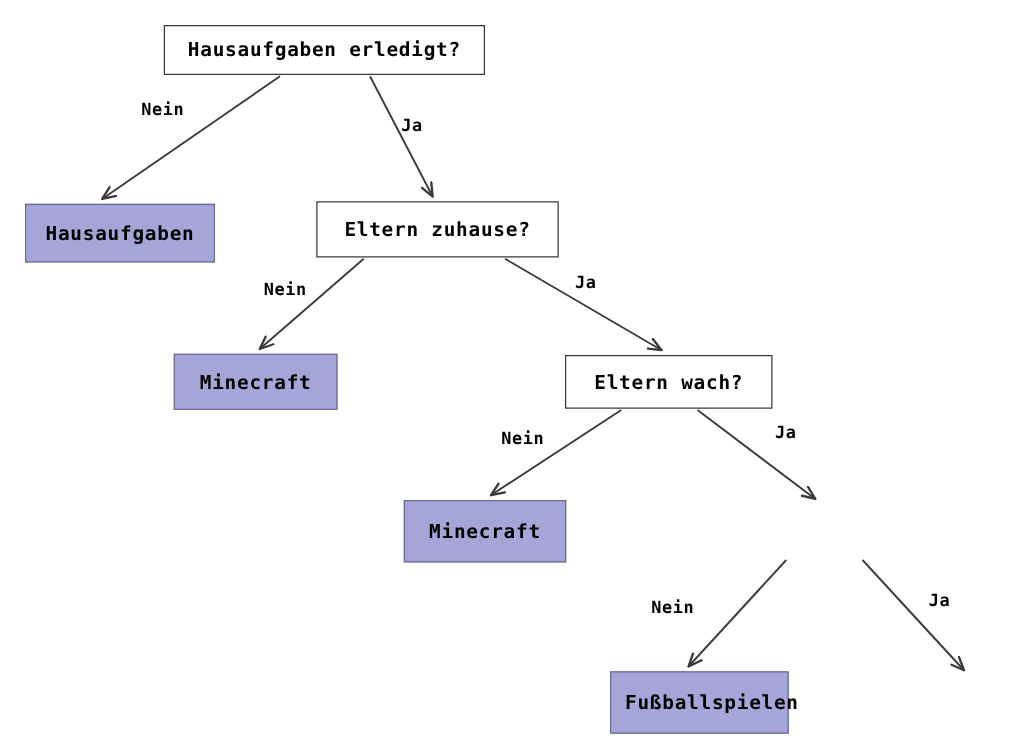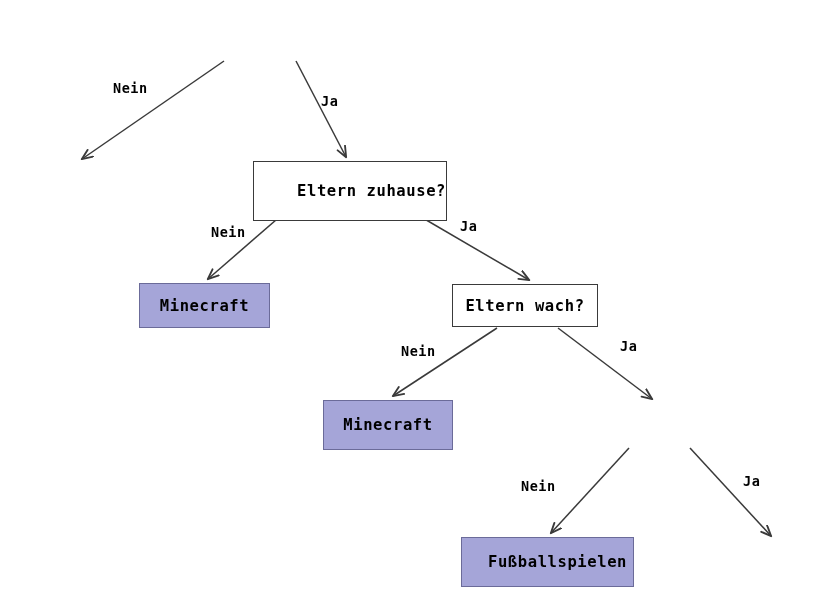--- a/index.html
+++ b/index.html
@@ -71,40 +71,46 @@
         <line x1="296" y1="61" x2="346" y2="157" marker-end="url(#arrowhead)"></line>
         <line x1="291" y1="207" x2="208" y2="279" marker-end="url(#arrowhead)"></line>
         <line x1="404" y1="207" x2="529" y2="280" marker-end="url(#arrowhead)"></line>
         <line x1="497" y1="328" x2="393" y2="396" marker-end="url(#arrowhead)"></line>
         <line x1="558" y1="328" x2="652" y2="399" marker-end="url(#arrowhead)"></line>
         <line x1="629" y1="448" x2="551" y2="533" marker-end="url(#arrowhead)"></line>
         <line x1="690" y1="448" x2="771" y2="536" marker-end="url(#arrowhead)"></line>
       </g>
   </svg>
 
+  <div class="node decision" style="left:131px; top:20px; width:257px; height:40px;">
+    <span>Hausaufgaben erledigt?</span>
+  </div>
 
+  <div class="node leaf" style="left:20px; top:163px; width:152px; height:47px;">
+    <span>Hausaufgaben</span>
+  </div>
 
-  <div class="node decision" style="left:253px; top:161px; width:194px; height:60px;justify-content:flex-end;">
+  <div class="node decision" style="left:253px; top:161px; width:194px; height:45px;">
     <span>Eltern zuhause?</span>
   </div>
 
   <div class="node leaf" style="left:139px; top:283px; width:131px; height:45px;">
     <span>Minecraft</span>
   </div>
 
-  <div class="node decision" style="left:452px; top:284px; width:146px; height:43px;">
+  <div class="node decision" style="left:452px; top:284px; width:166px; height:43px;">
     <span>Eltern wach?</span>
   </div>
 
   <div class="node leaf" style="left:323px; top:400px; width:130px; height:50px;">
     <span>Minecraft</span>
   </div>
 
 
-  <div class="node leaf" style="left:461px; top:537px; width:173px; height:50px;padding-left:20px;">
+  <div class="node leaf" style="left:488px; top:537px; width:143px; height:50px;padding-left:20px;">
     <span>Fußballspielen</span>
   </div>
 
 
   <div id="edge-labels">
       <div class="edge-label" style="left: 113px; top: 80px;">Nein</div>
       <div class="edge-label" style="left: 321px; top: 93px;">Ja</div>
       <div class="edge-label" style="left: 211px; top: 224px;">Nein</div>
       <div class="edge-label" style="left: 460px; top: 218px;">Ja</div>
       <div class="edge-label" style="left: 401px; top: 343px;">Nein</div>

